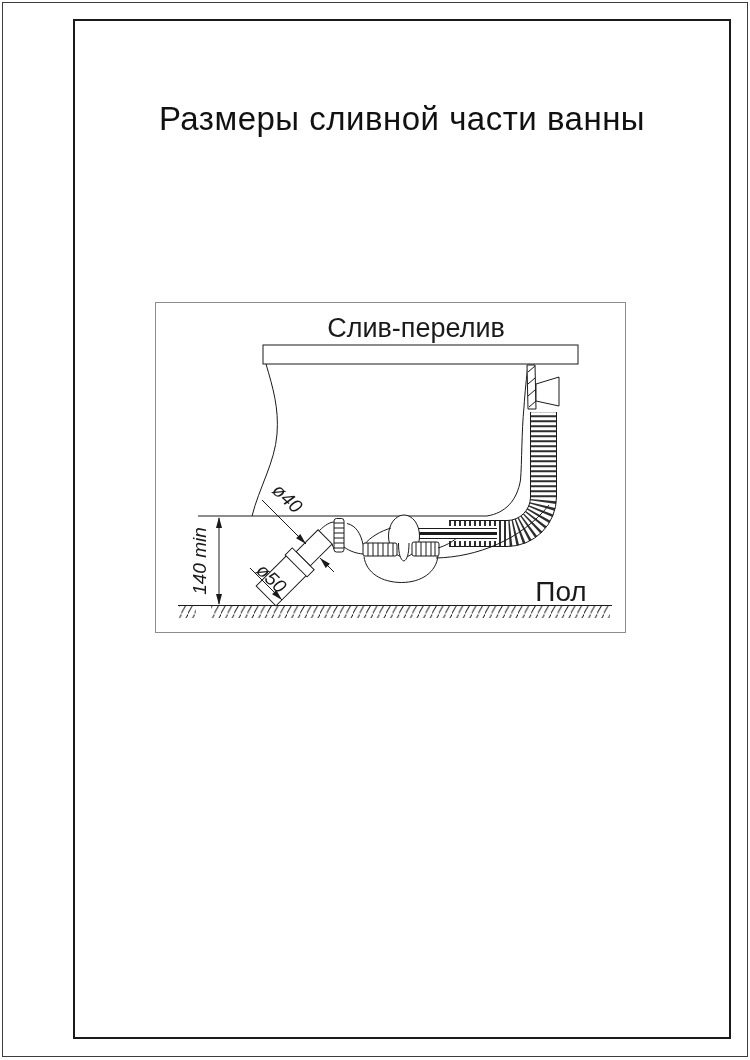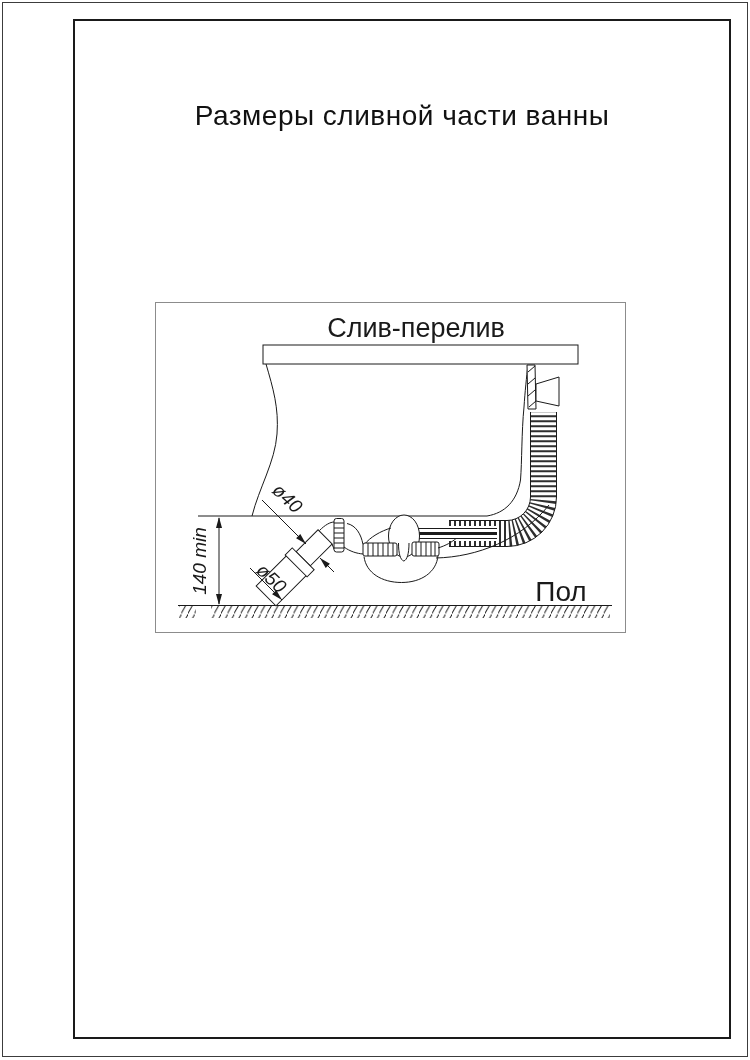--- a/index.html
+++ b/index.html
@@ -3,21 +3,21 @@
 <meta charset="utf-8">
 <style>
   html,body{margin:0;padding:0;background:#fff;}
   .page{position:relative;width:750px;height:1060px;background:#ffffff;overflow:hidden;
         font-family:"Liberation Sans",sans-serif;color:#1a1a1a;}
   .outer-border{position:absolute;left:2px;top:2px;width:744px;height:1053px;
         border:1px solid #3c3c3c;}
   .frame{position:absolute;left:73px;top:19px;width:658px;height:1020px;
         border:2px solid #1a1a1a;box-sizing:border-box;background:#fff;}
   .doc-title{position:absolute;left:73px;top:100px;width:658px;text-align:center;
-        font-size:28px;letter-spacing:0.5px;color:#111;}
+        font-size:33px;letter-spacing:0.5px;color:#111;}
   .fig{position:absolute;left:155px;top:302px;width:471px;height:331px;}
   svg text{fill:#1a1a1a;}
   .fig-title{font-size:27px;}
   .floor-label{font-size:28px;}
   .dim{font-size:19px;font-style:italic;}
   .ln{stroke:#1a1a1a;stroke-width:1;fill:none;}
   .wh{stroke:#1a1a1a;stroke-width:1;fill:#ffffff;}
   .arr{fill:#1a1a1a;stroke:none;}
 </style>
 </head>

